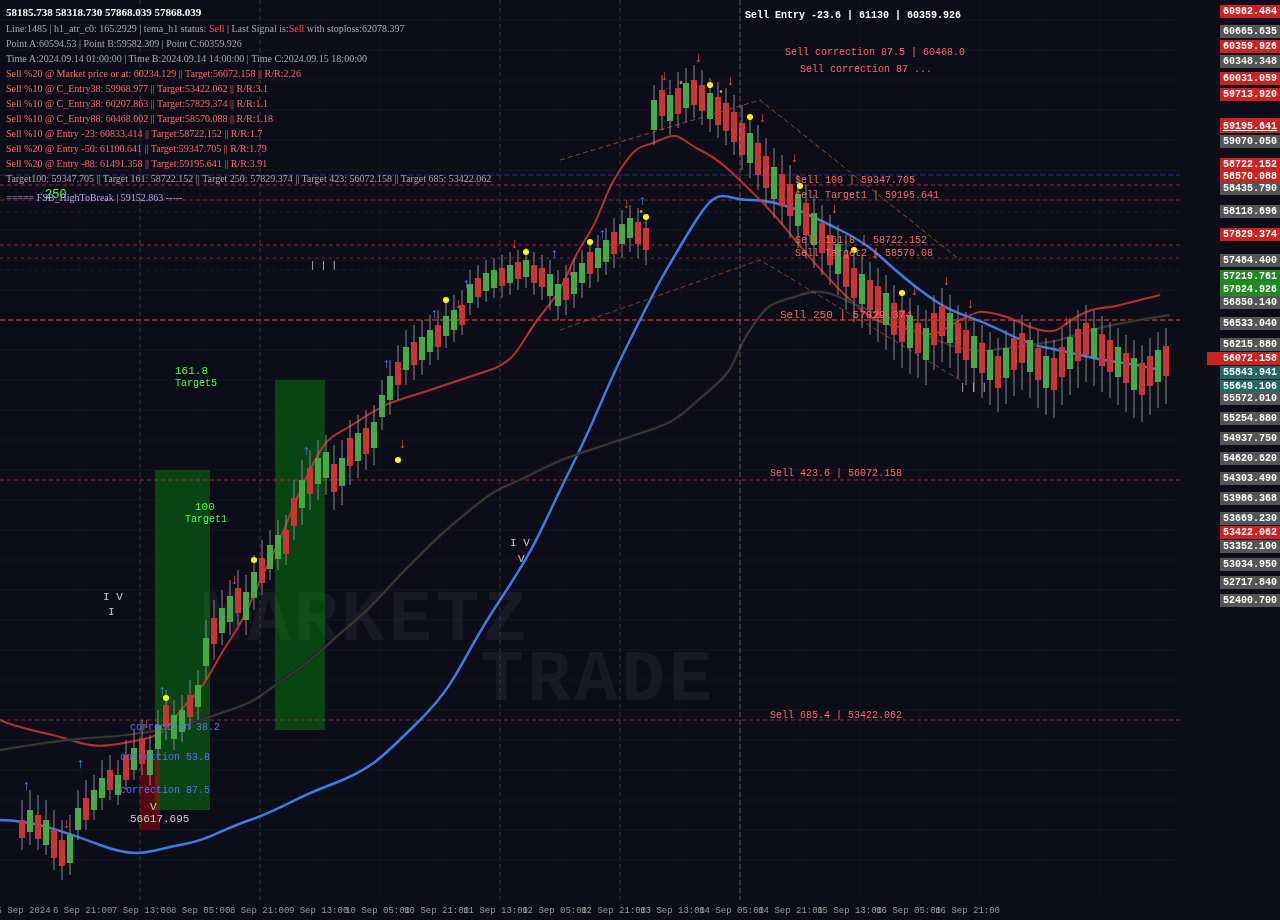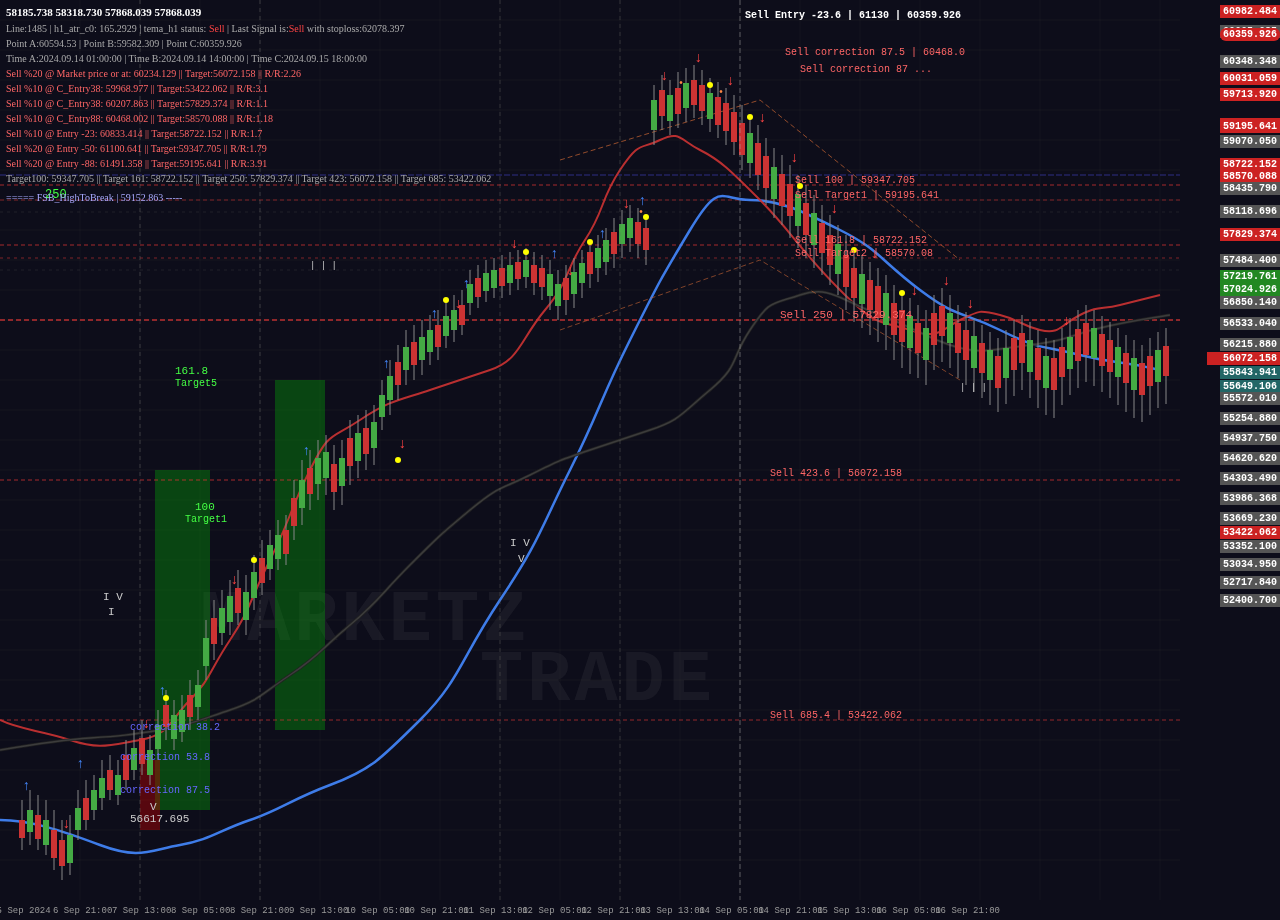--- a/index.html
+++ b/index.html
@@ -612,26 +612,26 @@
     <text x="770" y="718" fill="#ff6666" font-size="10">Sell 685.4 | 53422.062</text>
 
     <text x="310" y="268" fill="#cccccc" font-size="9">| | |</text>
     <text x="960" y="390" fill="#cccccc" font-size="9">| | |</text>
   </svg>
 
   <div style="position:absolute; right:0; top:0; width:100px; height:900px;">
 
     <div class="price-label price-label-red" style="top:5px;">60982.484</div>
     <div class="price-label price-label-gray" style="top:25px;">60665.635</div>
-    <div class="price-label price-label-red" style="top:28px;border-radius:6px;">60359.926</div>
+    <div class="price-label price-label-red" style="top:40px;">60359.926</div>
     <div class="price-label price-label-gray" style="top:55px;">60348.348</div>
     <div class="price-label price-label-red" style="top:72px;">60031.059</div>
     <div class="price-label price-label-red" style="top:88px;">59713.920</div>
     <div class="price-label price-label-red" style="top:106px;margin-top:12px;">59347.705</div>
-    <div class="price-label price-label-red" style="top:120px;">59195.641</div>
+    <div class="price-label price-label-red" style="top:120px;text-decoration:underline;">59195.641</div>
     <div class="price-label price-label-gray" style="top:135px;">59070.050</div>
     <div class="price-label price-label-red" style="top:158px;">58722.152</div>
     <div class="price-label price-label-red" style="top:170px;">58570.088</div>
     <div class="price-label price-label-gray" style="top:182px;">58435.790</div>
     <div class="price-label price-label-gray" style="top:205px;">58118.696</div>
     <div class="price-label price-label-red" style="top:228px;text-align:right;">57829.374</div>
     <div class="price-label price-label-gray" style="top:254px;">57484.400</div>
     <div class="price-label price-label-green" style="top:270px;">57219.761</div>
     <div class="price-label price-label-green" style="top:283px;">57024.926</div>
     <div class="price-label price-label-gray" style="top:296px;">56850.140</div>

